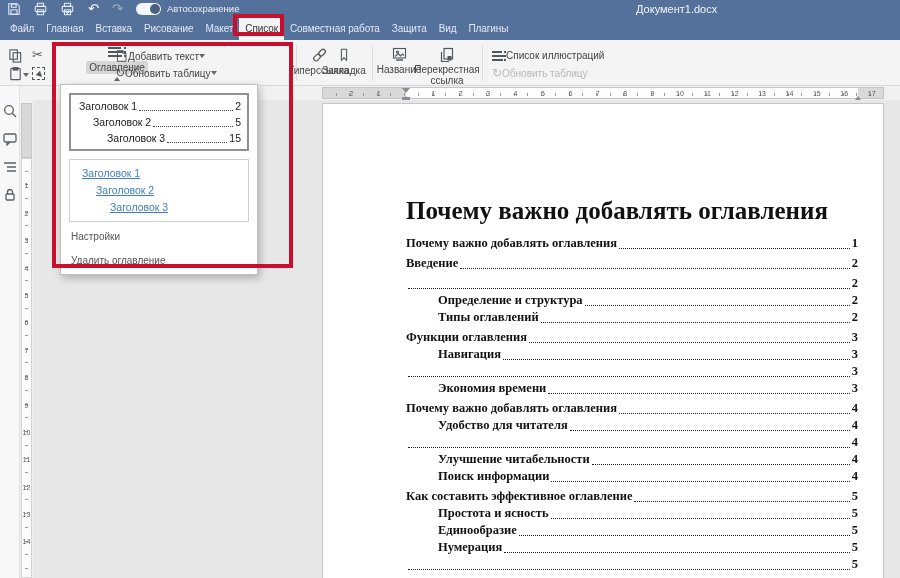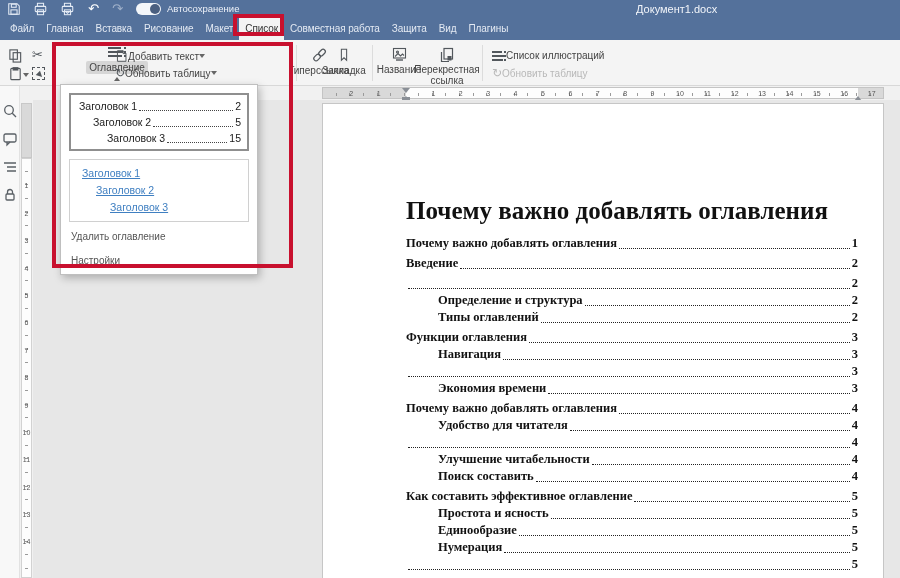--- a/index.html
+++ b/index.html
@@ -493,21 +493,21 @@
           <span class="pg">4</span>
         </div>
 
         <div class="toc-row level-2">
           <span class="t">Улучшение читабельности</span>
           <span class="dots"></span>
           <span class="pg">4</span>
         </div>
 
         <div class="toc-row level-2">
-          <span class="t">Поиск составить</span>
+          <span class="t">Поиск информации</span>
           <span class="dots"></span>
           <span class="pg">4</span>
         </div>
 
         <div class="toc-row level-1">
           <span class="t">Как составить эффективное оглавление</span>
           <span class="dots"></span>
           <span class="pg">5</span>
         </div>
 
@@ -565,18 +565,18 @@
       </div>
     </div>
   <div class="prev2">
 
       <div class="p2row"><a>Заголовок 1</a></div>
 
       <div class="p2row"><a>Заголовок 2</a></div>
 
       <div class="p2row"><a>Заголовок 3</a></div>
     </div>
+  <div class="dd-item">Настройки</div>
   <div class="dd-item">Удалить оглавление</div>
-  <div class="dd-item">Настройки</div>
 </div>
 
 <div class="ann ann-tab" style="left: 233.312px; top: 14px; width: 50.6094px; height: 22px;"></div>
 <div class="ann ann-group"></div>
 
 </body></html>

